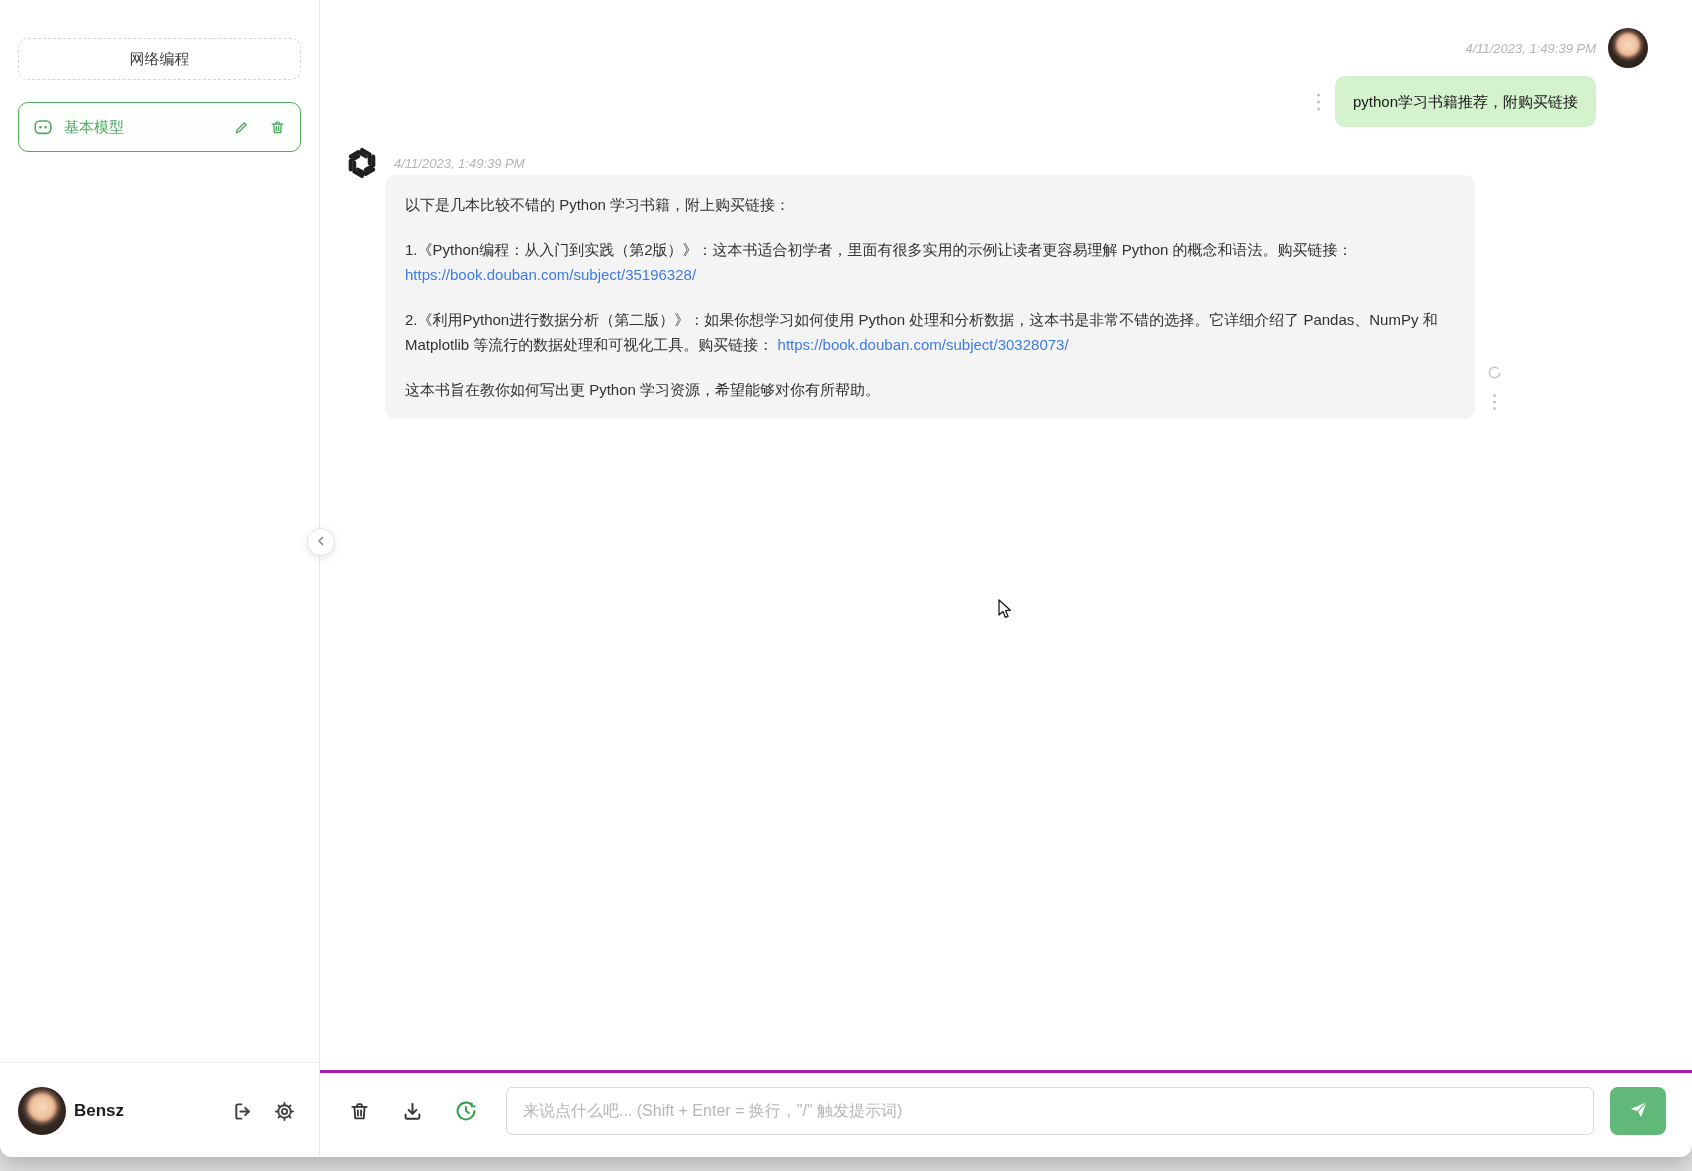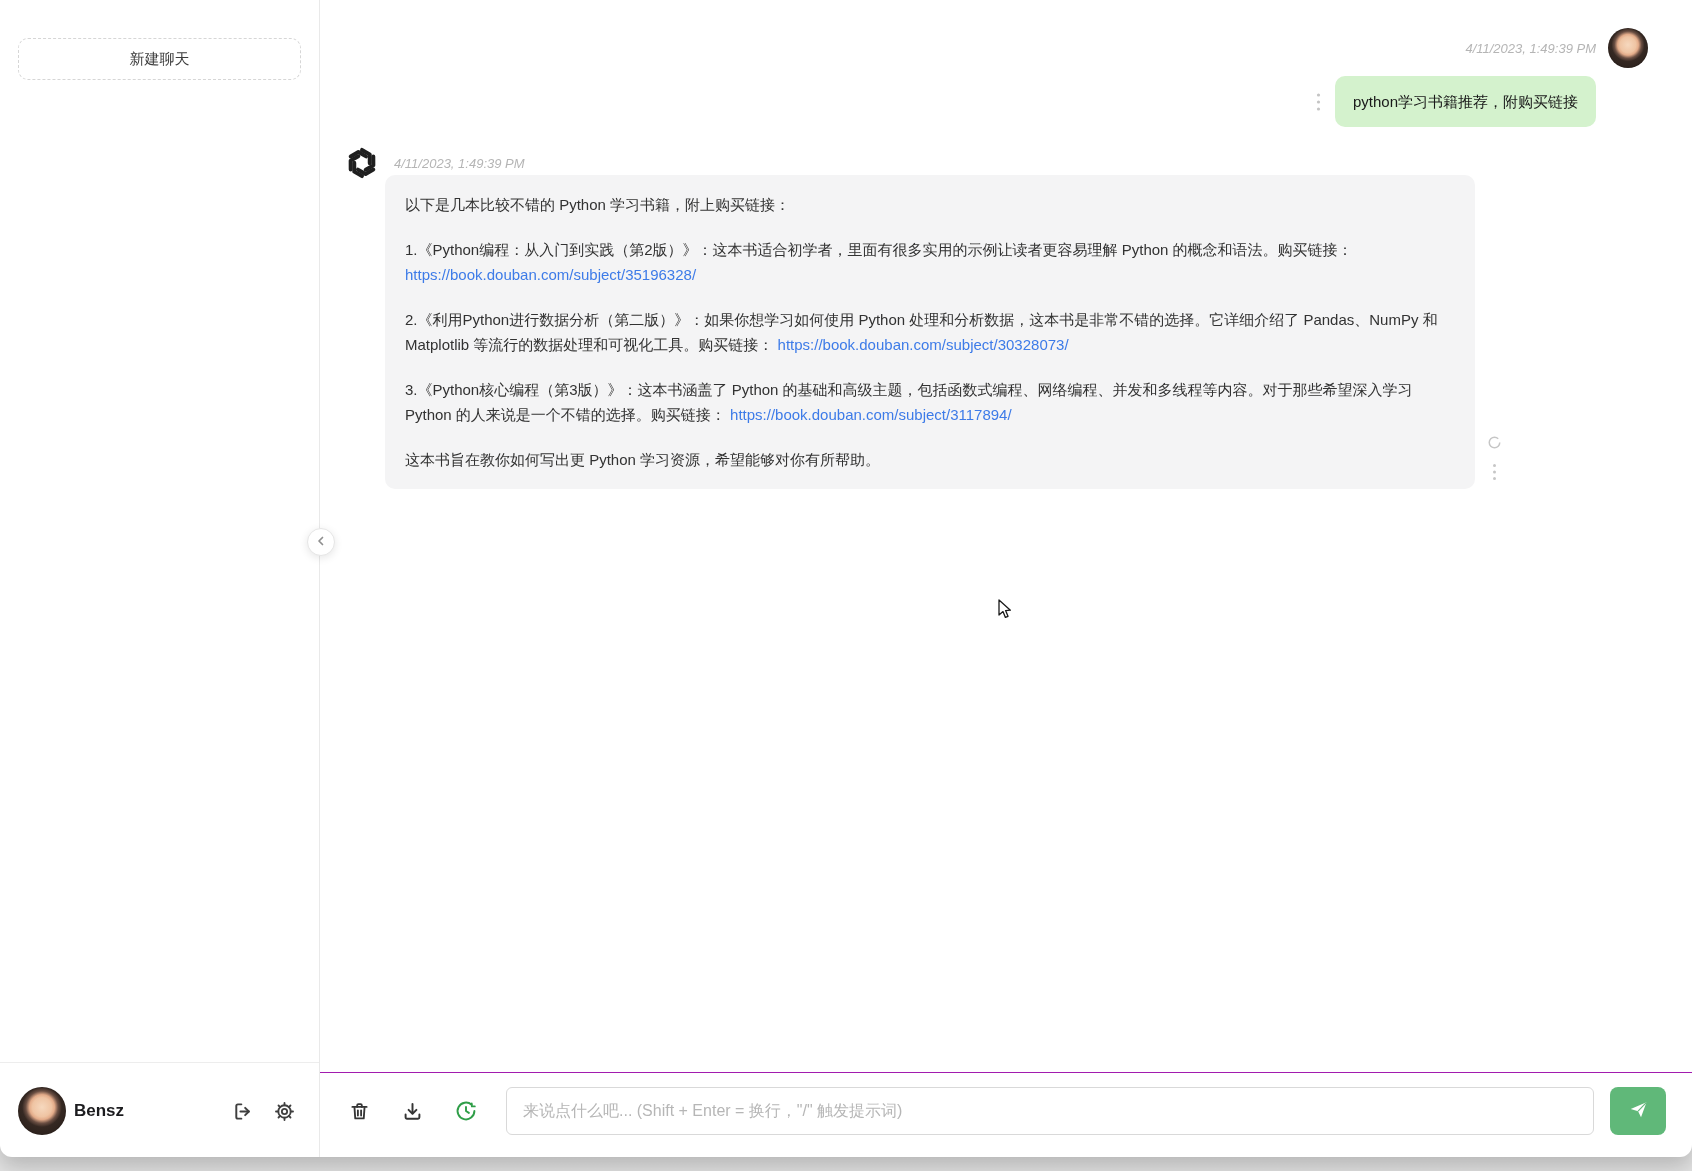--- a/index.html
+++ b/index.html
@@ -87,21 +87,21 @@
   .bot-wrap{position:relative;margin-left:41px;margin-top:-6px;}
   .bot-bubble{background:var(--bubbleBot);padding:17px 20px;color:#323232;max-width:1090px;}
   .bot-bubble p{margin:0 0 20px 0;}
   .bot-bubble p:last-child{margin-bottom:0;}
   .bot-bubble a.link{color:var(--link);text-decoration:none;cursor:pointer;}
   .side-icons{position:absolute;right:-27px;bottom:4px;display:flex;flex-direction:column;align-items:center;gap:9px;color:#c6c6c6;}
   
   .fake-cursor{position:absolute;left:678px;top:599px;pointer-events:none;}
   
   .composer{
-    margin-top:auto;border-top:1px solid #a21caf;
+    margin-top:auto;border-top:3px solid #a21caf;
     padding:14px 26px 22px 28px;display:flex;align-items:center;
   }
   .composer .tool-icons{display:flex;align-items:center;gap:30px;color:#353535;}
   .tool-btn{display:flex;align-items:center;justify-content:center;cursor:pointer;}
   .chat-input{
     flex:1;height:48px;margin-left:28px;margin-right:16px;
     border:1px solid #d9d9d9;border-radius:6px;
     padding:0 16px;font-size:16px;color:#333;outline:none;
     font-family:"Liberation Sans","DejaVu Sans",sans-serif;
   }
@@ -111,23 +111,46 @@
     background:var(--send);display:flex;align-items:center;justify-content:center;cursor:pointer;
   }
 </style>
 </head>
 <body>
 
 <div class="app">
 
   <div class="sidebar">
     <div class="new-chat-btn">
-      <span>新建聊天</span>
-    </div>
-
+      <span>网络编程</span>
+    </div>
+
+    <div class="chat-item">
+      <span class="mini-btn" style="margin-left:0">
+        <svg width="20" height="20" viewBox="0 0 20 20" fill="none">
+          <rect x="2.2" y="4" width="15.6" height="12.4" rx="4.5" stroke="var(--accent)" stroke-width="1.6"></rect>
+          <circle cx="7.4" cy="10.2" r="1.25" fill="var(--accent)"></circle>
+          <circle cx="12.6" cy="10.2" r="1.25" fill="var(--accent)"></circle>
+        </svg>
+      </span>
+      <span class="chat-item-label">基本模型</span>
+      <span class="mini-btn">
+        <svg width="17" height="17" viewBox="0 0 20 20" fill="none" stroke="var(--accent)" stroke-width="1.6" stroke-linejoin="round" stroke-linecap="round">
+          <path d="M13.2 4.6l2.2 2.2L7 15.2l-3 .8.8-3z"></path>
+        </svg>
+      </span>
+      <span class="mini-btn">
+        <svg width="17" height="17" viewBox="0 0 20 20" fill="none" stroke="var(--accent)" stroke-width="1.6" stroke-linecap="round" stroke-linejoin="round">
+          <path d="M3.8 6h12.4"></path>
+            <path d="M8 6V4.6a1 1 0 0 1 1-1h2a1 1 0 0 1 1 1V6"></path>
+          <path d="M5.6 6l.7 10h7.4l.7-10"></path>
+            <path d="M8.6 9v4.5M11.4 9v4.5"></path>
+        </svg>
+      </span>
+    </div>
 
     <div class="sidebar-spacer"></div>
 
 
     <div class="sidebar-divider"></div>
 
     <div class="user-row">
       <div class="portrait avatar-48"></div>
       <span class="user-name">Bensz</span>
       <span class="footer-icon">
@@ -190,21 +213,20 @@
             </svg>
           </div>
           <span class="timestamp">4/11/2023, 1:49:39 PM</span>
         </div>
         <div class="bot-wrap">
           <div class="bubble bot-bubble">
             <div>
                 <p>以下是几本比较不错的 Python 学习书籍，附上购买链接：</p>
                 <p>1.《Python编程：从入门到实践（第2版）》：这本书适合初学者，里面有很多实用的示例让读者更容易理解 Python 的概念和语法。购买链接：<a class="link">https://book.douban.com/subject/35196328/</a></p>
                 <p>2.《利用Python进行数据分析（第二版）》：如果你想学习如何使用 Python 处理和分析数据，这本书是非常不错的选择。它详细介绍了 Pandas、NumPy 和 Matplotlib 等流行的数据处理和可视化工具。购买链接： <a class="link">https://book.douban.com/subject/30328073/</a></p>
-                <p>3.《Python核心编程（第3版）》：这本书涵盖了 Python 的基础和高级主题，包括函数式编程、网络编程、并发和多线程等内容。对于那些希望深入学习 Python 的人来说是一个不错的选择。购买链接： <a class="link">https://book.douban.com/subject/3117894/</a></p>
                 <p>这本书旨在教你如何写出更 Python 学习资源，希望能够对你有所帮助。</p>
               </div>
           </div>
           <div class="side-icons">
             <span>
               <svg width="15" height="15" viewBox="0 0 16 16" fill="none" stroke="#c6c6c6" stroke-width="1.6">
                 <circle cx="8" cy="8" r="5.6" stroke-dasharray="30 6"></circle>
               </svg>
             </span>
             <span>

